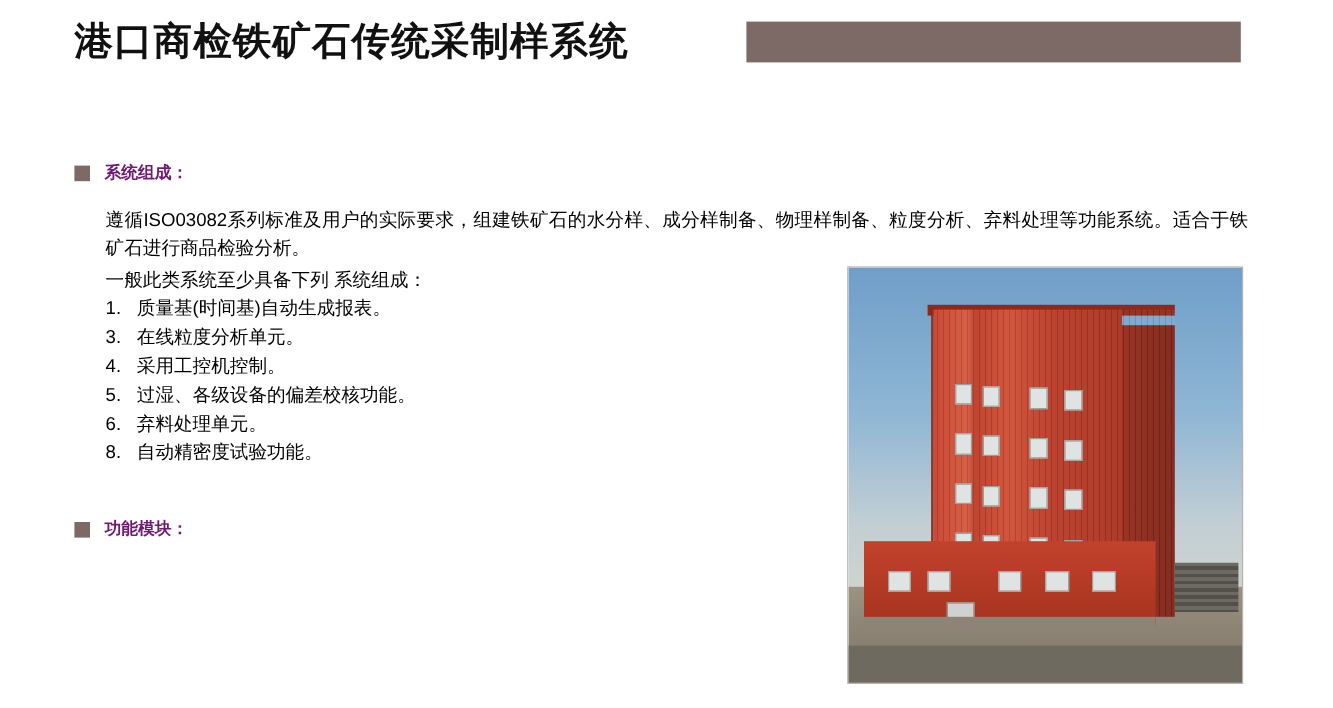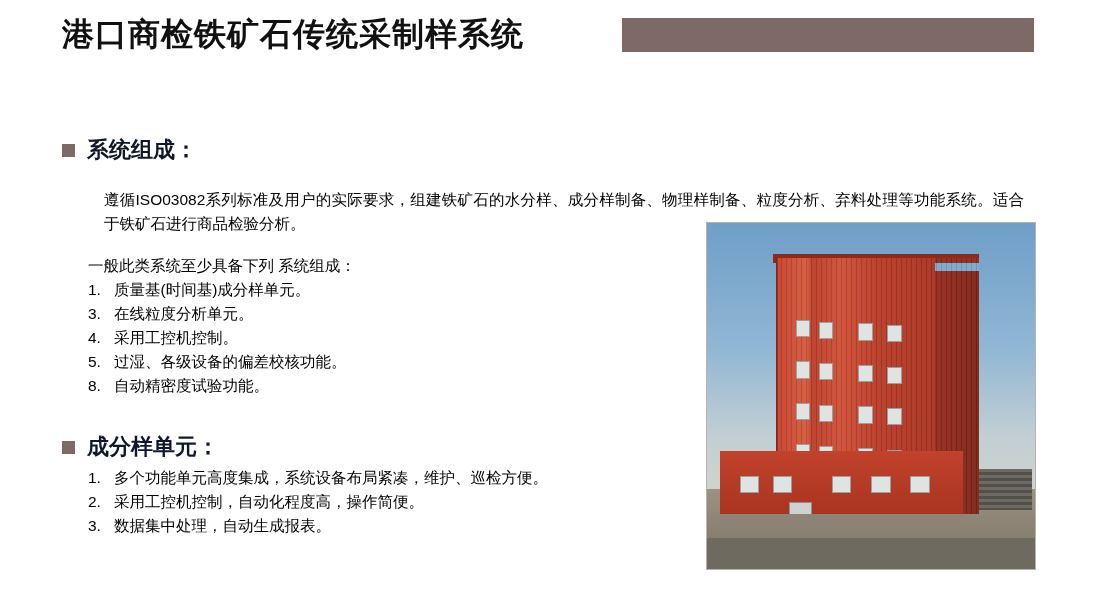--- a/index.html
+++ b/index.html
@@ -56,34 +56,34 @@
     align-items: center;
   }
   .bullet-square {
     width: 13px;
     height: 13px;
     background: #7d6a66;
     display: inline-block;
     margin-right: 12px;
   }
   .section-title {
-    font-size: 22px;
+    font-size: 14px;
     font-weight: bold;
-    color: #0f172a;
+    color: #701a75;
     white-space: nowrap;
   }
 
   .section-body {
     position: absolute;
     font-size: 15.5px;
     line-height: 24px;
     color: #000000;
   }
   .para {
-    margin: 16px;
+    margin: 0;
     text-align: justify;
   }
   .sub-label {
     margin: 0;
     padding-top: 2px;
   }
   ol.num-list {
     list-style: none;
     margin: 0;
     padding: 0;
@@ -225,40 +225,34 @@
 
   <div class="section-head" id="composition-head">
     <span class="bullet-square"></span>
     <span class="section-title">系统组成：</span>
   </div>
 
   <div class="section-body" id="composition-body">
     <p class="para">遵循ISO03082系列标准及用户的实际要求，组建铁矿石的水分样、成分样制备、物理样制备、粒度分析、弃料处理等功能系统。适合于铁矿石进行商品检验分析。</p>
     <p class="sub-label">一般此类系统至少具备下列 系统组成：</p>
     <ol class="num-list">
-      <li><span class="idx">1.</span><span>质量基(时间基)成分样单元。</span></li>
+      <li><span class="idx">1.</span><span>质量基(时间基)自动生成报表。</span></li>
       <li><span class="idx">3.</span><span>在线粒度分析单元。</span></li>
       <li><span class="idx">4.</span><span>采用工控机控制。</span></li>
       <li><span class="idx">5.</span><span>过湿、各级设备的偏差校核功能。</span></li>
+      <li><span class="idx">6.</span><span>弃料处理单元。</span></li>
       <li><span class="idx">8.</span><span>自动精密度试验功能。</span></li>
     </ol>
   </div>
 
   <div class="section-head" id="features-head">
     <span class="bullet-square"></span>
-    <span class="section-title">成分样单元：</span>
-  </div>
-
-  <div class="section-body" id="features-body">
-    <ol class="num-list">
-      <li><span class="idx">1.</span><span>多个功能单元高度集成，系统设备布局紧凑，维护、巡检方便。</span></li>
-      <li><span class="idx">2.</span><span>采用工控机控制，自动化程度高，操作简便。</span></li>
-      <li><span class="idx">3.</span><span>数据集中处理，自动生成报表。</span></li>
-    </ol>
-  </div>
+    <span class="section-title">功能模块：</span>
+  </div>
+
 
   <div class="photo">
     <div class="sky"></div>
     <div class="ground"></div>
 
     <div class="tower-roof"></div>
     <div class="tower-side"></div>
     <div class="tower"></div>
     <div class="ribs"></div>
 

